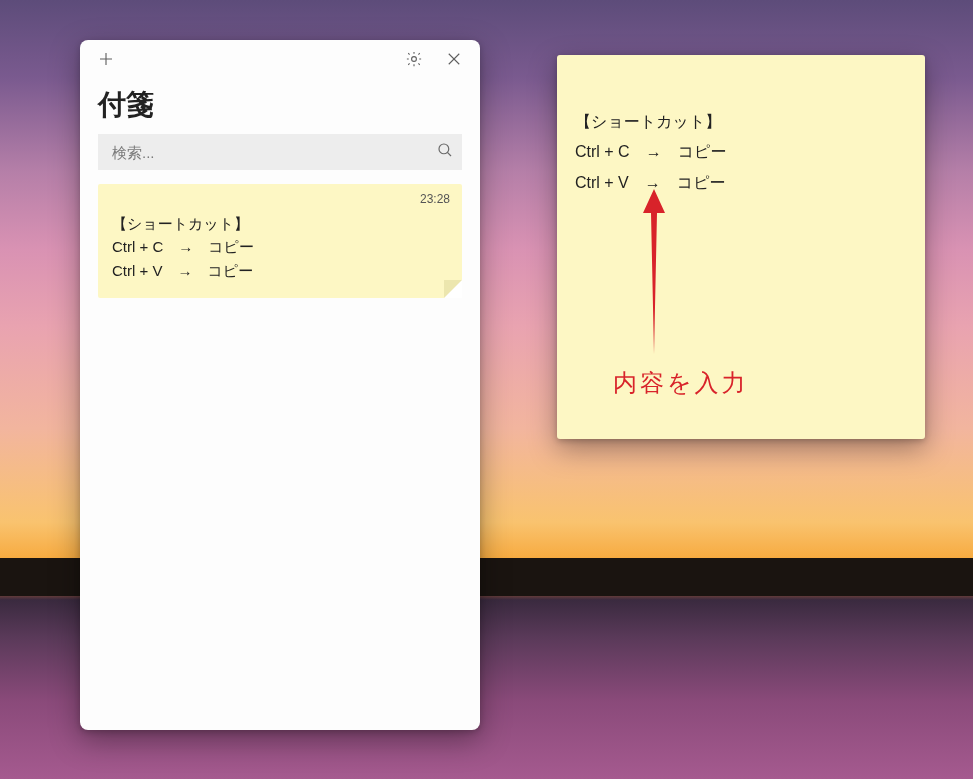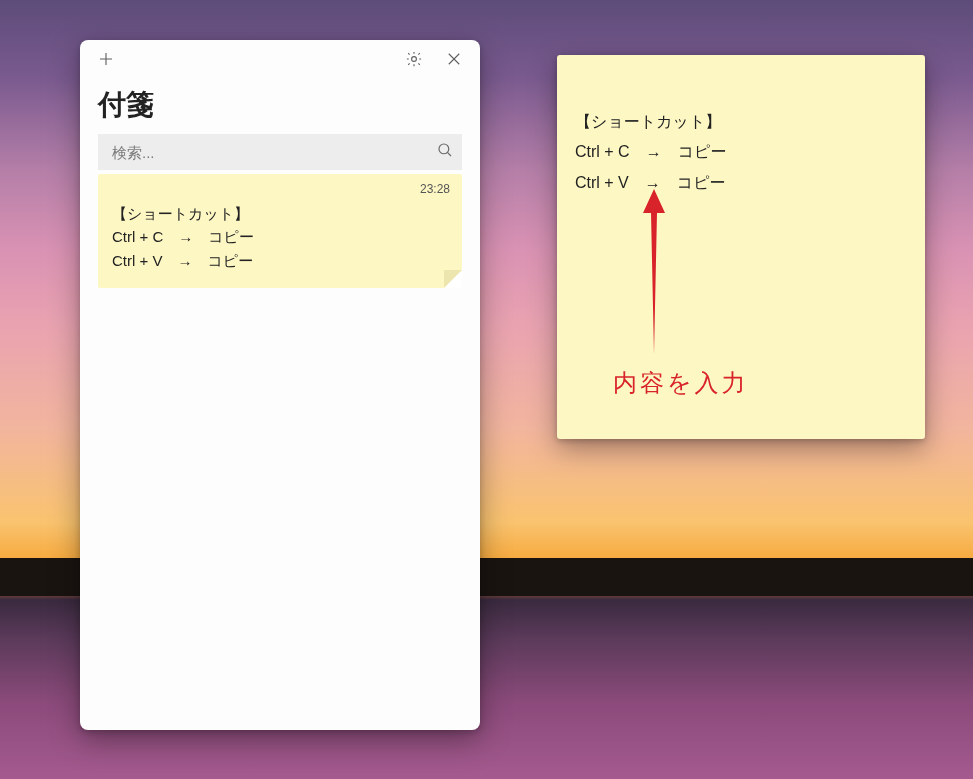--- a/index.html
+++ b/index.html
@@ -69,21 +69,21 @@
   .icon-btn svg { width: 18px; height: 18px; stroke: currentColor; fill: none; stroke-width: 1.5; }
 
   .app-title {
     font-size: 28px;
     font-weight: 600;
     color: #222;
     padding: 6px 18px 10px 18px;
   }
 
   .search-wrap {
-    margin: 0 18px 4px 18px;
+    margin: 0 18px 14px 18px;
     position: relative;
     text-decoration: underline;
   }
   .search-input {
     width: 100%;
     height: 36px;
     background: #ededed;
     border: none;
     padding: 0 40px 0 14px;
     font-size: 15px;

